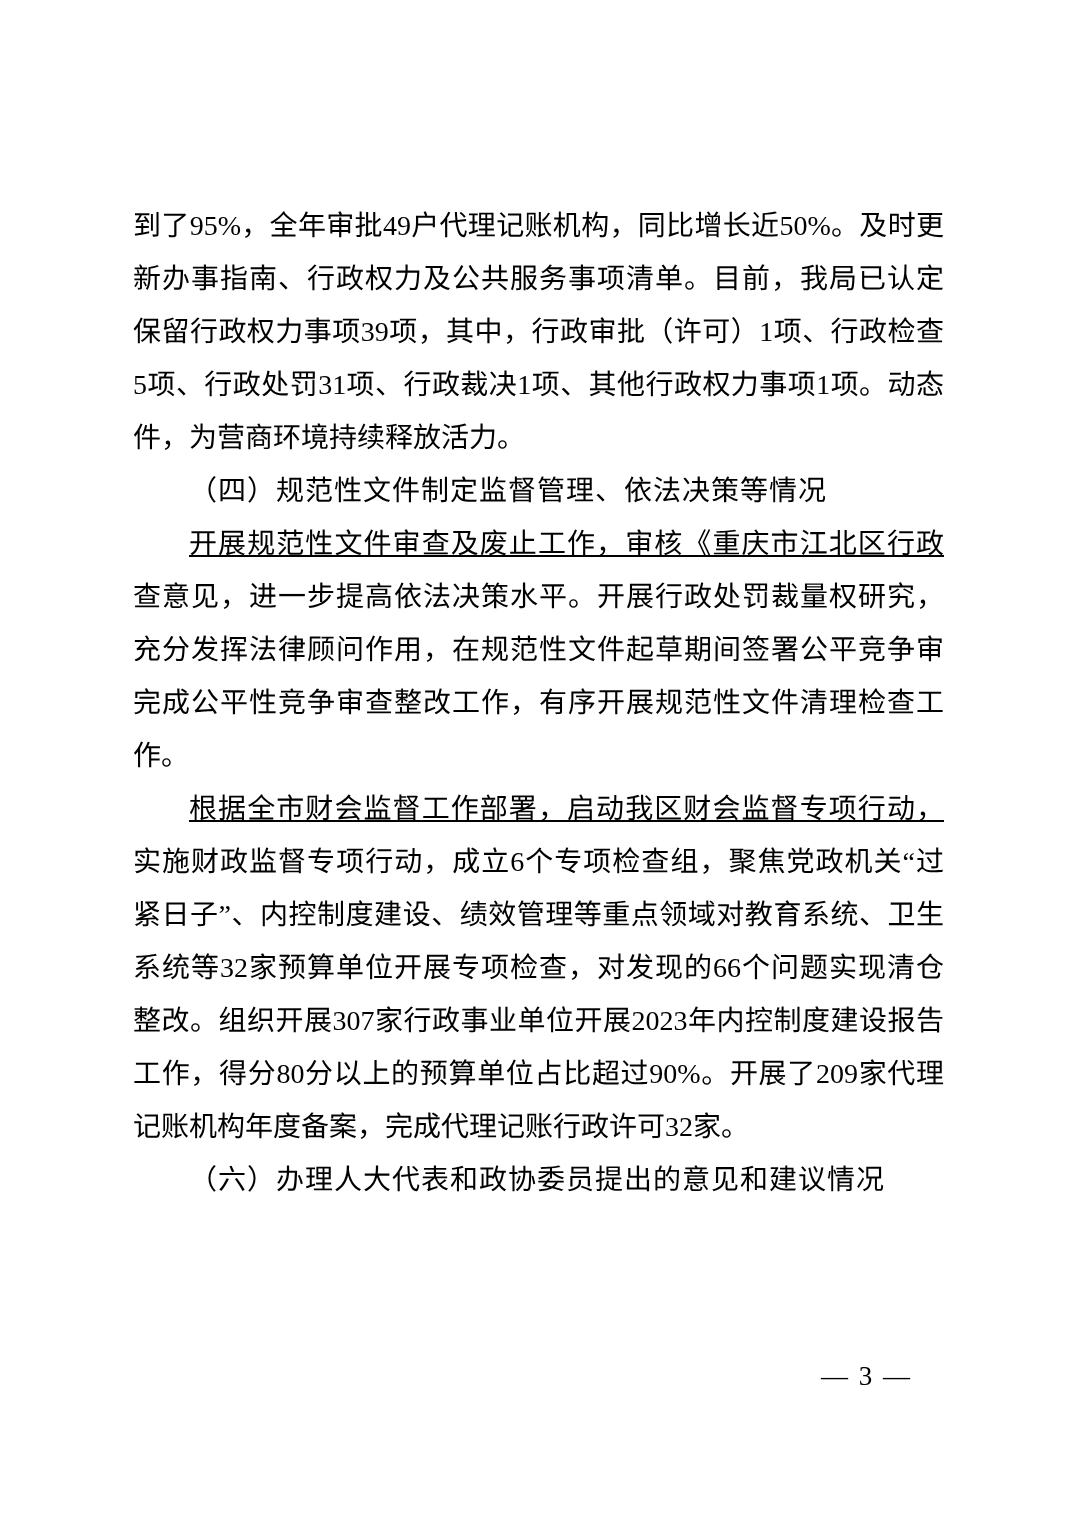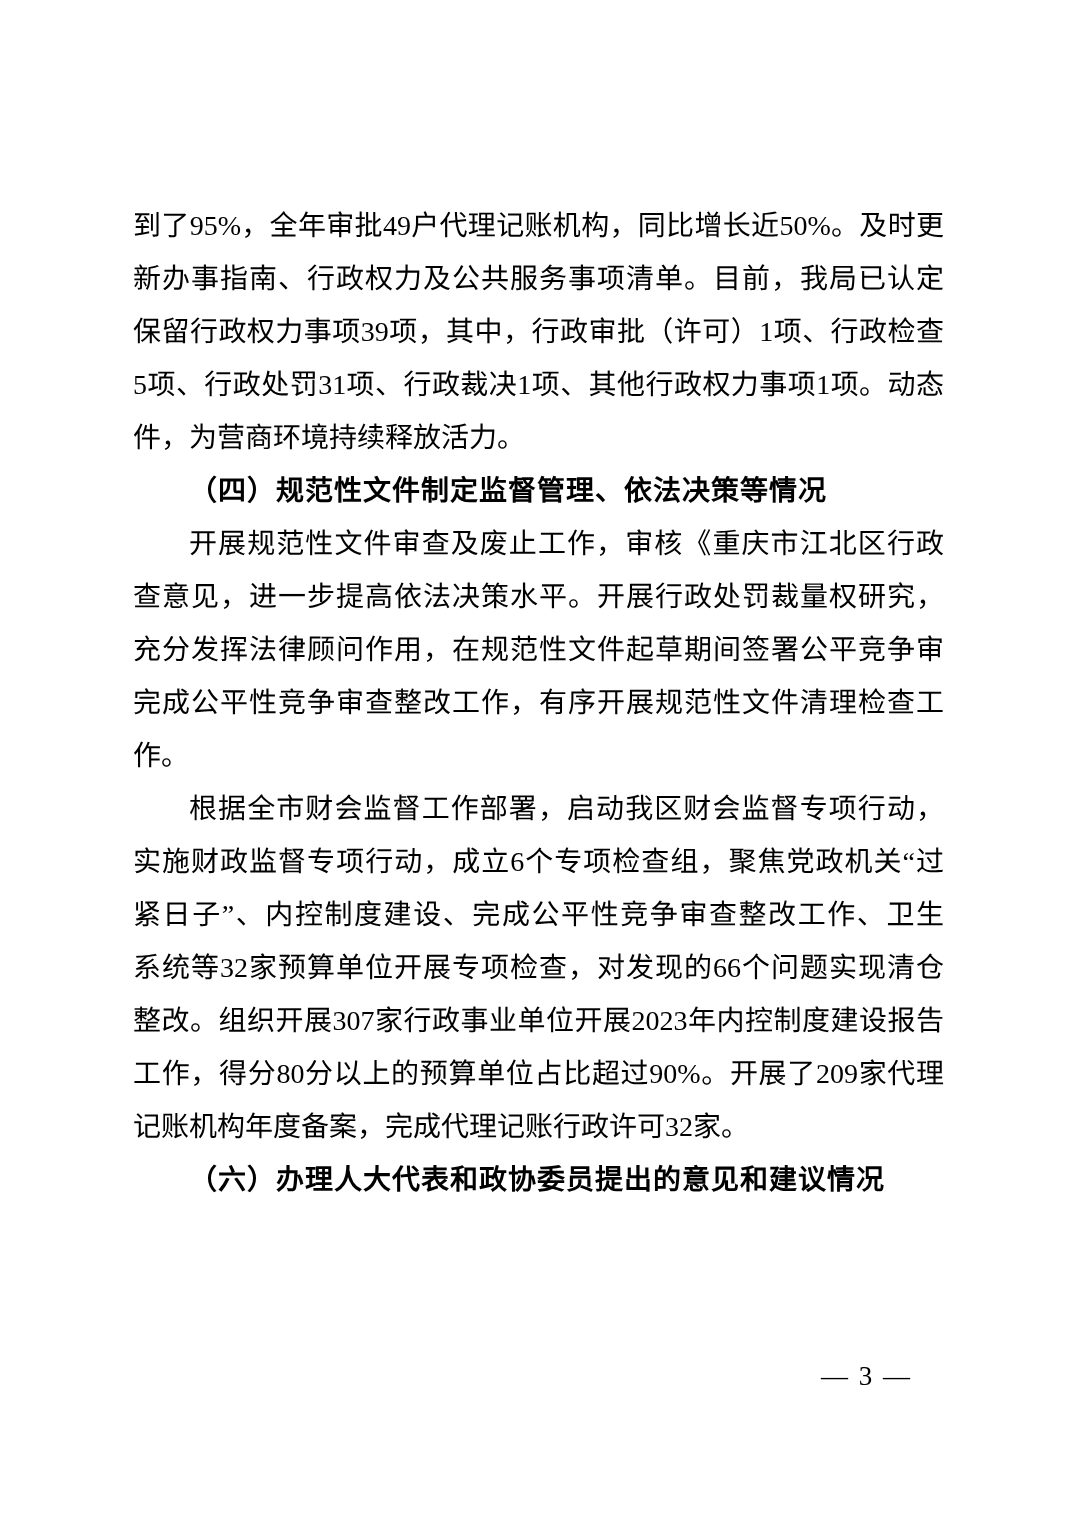--- a/index.html
+++ b/index.html
@@ -27,23 +27,24 @@
     text-align: justify;
     text-align-last: justify;
     white-space: normal;
   }
   .doc-line.para-last {
     text-align: right;
     text-align-last: left;
   }
   .doc-line.first-indent {
     text-indent: 2em;
+    text-decoration: underline;
   }
   .section-heading {
-    font-weight: bold;
+    font-weight: normal;
     text-indent: 2em;
     text-align: center;
     text-align-last: left;
     letter-spacing: 1px;
   }
   .page-number {
     position: absolute;
     top: 1358px;
     right: 162px;
     font-size: 27px;
@@ -63,21 +64,21 @@
       <div class="doc-line">5项、行政处罚31项、行政裁决1项、其他行政权力事项1项。动态</div>
       <div class="doc-line para-last">件，为营商环境持续释放活力。</div>
       <div class="doc-line section-heading">（四）规范性文件制定监督管理、依法决策等情况</div>
       <div class="doc-line first-indent">开展规范性文件审查及废止工作，审核《重庆市江北区行政</div>
       <div class="doc-line">查意见，进一步提高依法决策水平。开展行政处罚裁量权研究，</div>
       <div class="doc-line">充分发挥法律顾问作用，在规范性文件起草期间签署公平竞争审</div>
       <div class="doc-line">完成公平性竞争审查整改工作，有序开展规范性文件清理检查工</div>
       <div class="doc-line para-last">作。</div>
       <div class="doc-line first-indent">根据全市财会监督工作部署，启动我区财会监督专项行动，</div>
       <div class="doc-line">实施财政监督专项行动，成立6个专项检查组，聚焦党政机关“过</div>
-      <div class="doc-line">紧日子”、内控制度建设、完成公平性竞争审查整改工作、卫生</div>
+      <div class="doc-line">紧日子”、内控制度建设、绩效管理等重点领域对教育系统、卫生</div>
       <div class="doc-line">系统等32家预算单位开展专项检查，对发现的66个问题实现清仓</div>
       <div class="doc-line">整改。组织开展307家行政事业单位开展2023年内控制度建设报告</div>
       <div class="doc-line">工作，得分80分以上的预算单位占比超过90%。开展了209家代理</div>
       <div class="doc-line para-last">记账机构年度备案，完成代理记账行政许可32家。</div>
       <div class="doc-line section-heading">（六）办理人大代表和政协委员提出的意见和建议情况</div>
     </div>
   <div class="page-number">— 3 —</div>
 </main>
 
 </body></html>

